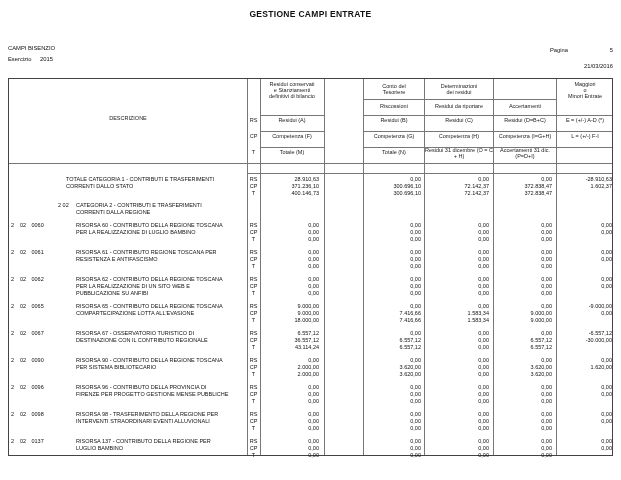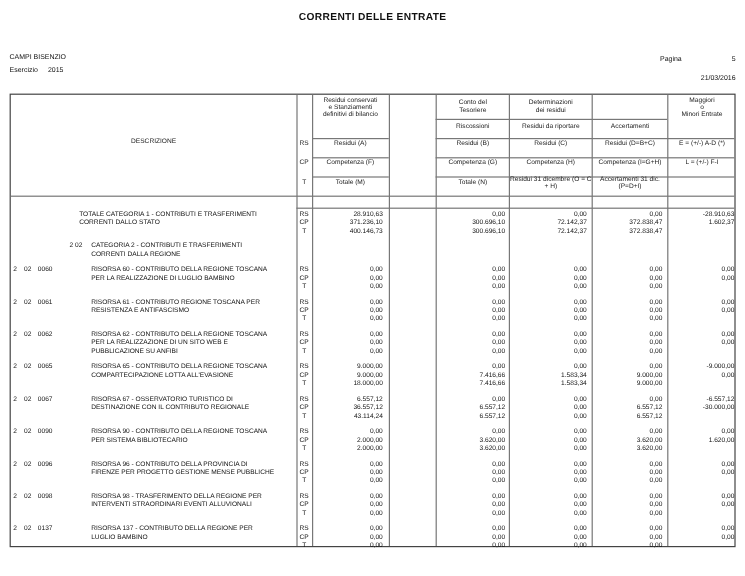--- a/index.html
+++ b/index.html
@@ -32,21 +32,21 @@
   .v1{left:356px;width:56px}
   .v2{left:417px;width:63px}
   .v3{left:486px;width:57px}
   .v4{left:549px;width:54px}
 </style>
 </head>
 <body>
 
 <div class="page">
 
-  <div class="t page-title">CORRENTI DELLE ENTRATE</div>
+  <div class="t page-title">GESTIONE CAMPI ENTRATE</div>
   <div class="t entity">CAMPI BISENZIO</div>
   <div class="t eser-label">Esercizio</div>
   <div class="t eser-year">2015</div>
   <div class="t pagina-label">Pagina</div>
   <div class="t pagina-num">5</div>
   <div class="t date">21/03/2016</div>
 
   <div class="tbl">
 
     <div class="vl" style="left:238px"></div>

